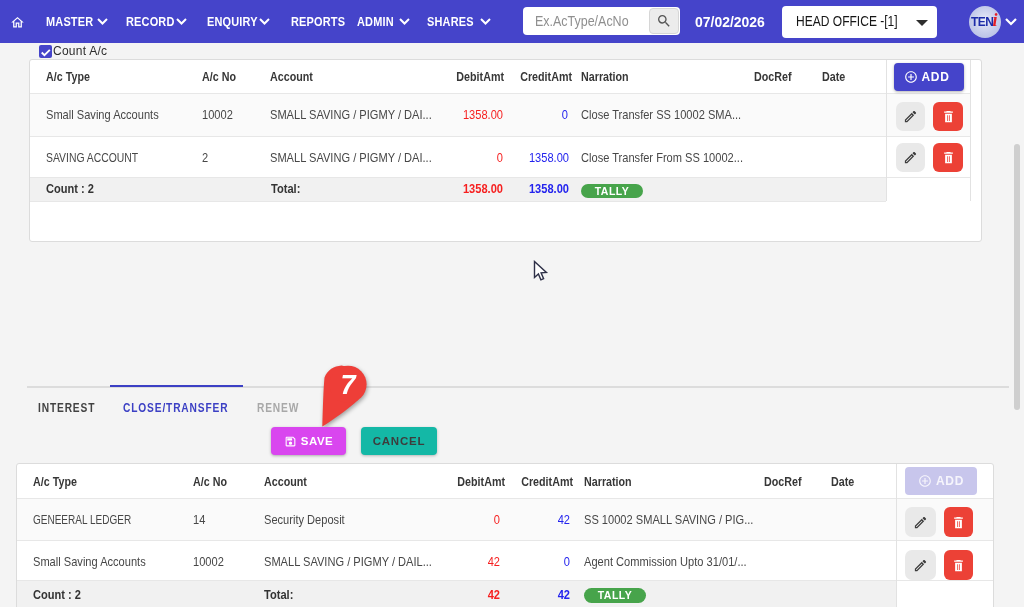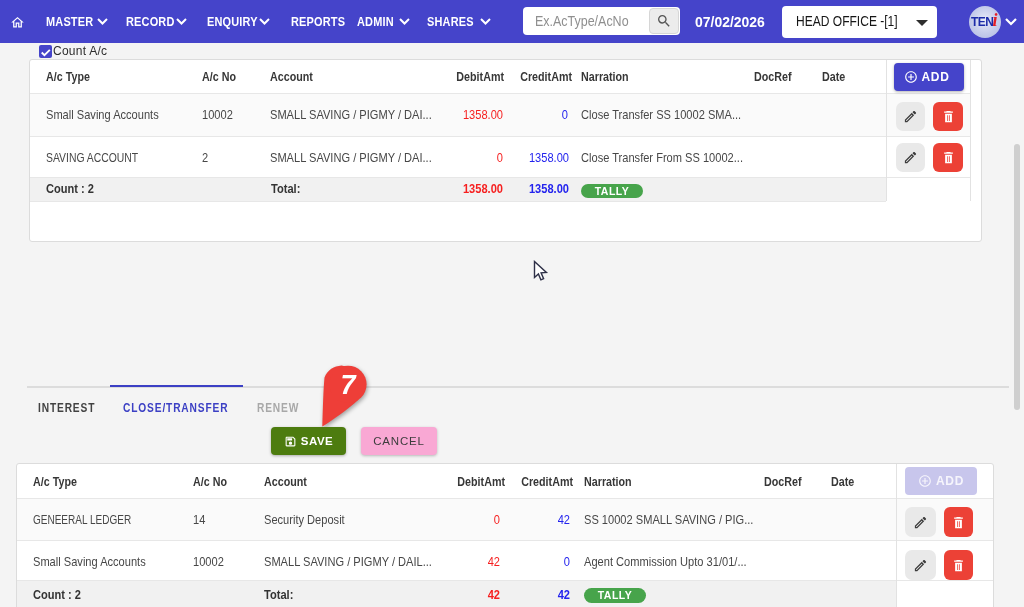--- a/index.html
+++ b/index.html
@@ -155,27 +155,27 @@
 <span class="abs" style="left:38px;top:401px;font-size:12px;font-weight:bold;letter-spacing:1px;color:#424242;transform:scaleX(0.85);transform-origin:left center">INTEREST</span>
 <span class="abs" style="left:123px;top:401px;font-size:12px;font-weight:bold;letter-spacing:1px;color:#3c40c4;transform:scaleX(0.85);transform-origin:left center">CLOSE/TRANSFER</span>
 <span class="abs" style="left:257px;top:401px;font-size:12px;font-weight:bold;letter-spacing:1px;color:#a8a8a8;transform:scaleX(0.85);transform-origin:left center">RENEW</span>
 
 <svg class="abs" style="left:315px;top:362px" width="60" height="68" viewBox="0 0 60 68" filter="drop-shadow(1.5px 2px 2px rgba(0,0,0,0.35))">
 <path d="M7.3 64.5 C7.8 47 8.4 26 9.5 15.5 C12.5 8 19 4.2 26.5 3.6 L33 5 L35 30 C35.5 33 39 34.5 43.7 37.5 C32 48 18 58 7.3 64.5 Z" fill="#ee3e38"></path>
 <circle cx="33" cy="22.3" r="18.6" fill="#ee3e38"></circle>
 <text x="33" y="31.5" font-size="27" font-style="italic" font-weight="bold" fill="#fff" text-anchor="middle" font-family="Liberation Sans">7</text>
 </svg>
 
-<div class="abs" style="left:271px;top:427px;width:75px;height:28px;background:#4d7c0f;border-radius:4px;box-shadow:0 1px 3px rgba(0,0,0,0.3);color:#fff;font-weight:bold;font-size:11.5px;letter-spacing:0.5px;display:flex;align-items:center;justify-content:center;gap:4px">
+<div class="abs" style="left:271px;top:427px;width:75px;height:28px;background:#d946ef;border-radius:4px;box-shadow:0 1px 3px rgba(0,0,0,0.3);color:#fff;font-weight:bold;font-size:11.5px;letter-spacing:0.5px;display:flex;align-items:center;justify-content:center;gap:4px">
 <svg width="13" height="13" viewBox="0 0 24 24" fill="#fff">
       <path d="M17 3H5c-1.11 0-2 .9-2 2v14c0 1.1.89 2 2 2h14c1.1 0 2-.9 2-2V7l-4-4zm2 16H5V5h11.17L19 7.83V19zm-7-7c-1.66 0-3 1.34-3 3s1.34 3 3 3 3-1.34 3-3-1.34-3-3-3zM6 6h9v4H6z"></path>
     </svg>
     <span>SAVE</span>
   </div>
-<div class="abs" style="left:361px;top:427px;width:76px;height:28px;background:#f9a8d4;border-radius:4px;box-shadow:0 1px 3px rgba(0,0,0,0.25);color:#3d3d3d;font-weight:normal;font-size:11.5px;letter-spacing:0.8px;display:flex;align-items:center;justify-content:center">CANCEL</div>
+<div class="abs" style="left:361px;top:427px;width:76px;height:28px;background:#14b8a6;border-radius:4px;box-shadow:0 1px 3px rgba(0,0,0,0.25);color:#3d3d3d;font-weight:bold;font-size:11.5px;letter-spacing:0.8px;display:flex;align-items:center;justify-content:center">CANCEL</div>
 
 <div class="abs panel" style="left:16px;top:463px;width:978px;height:160px"></div>
 <div class="abs stripe" style="left:17px;top:498px;width:976px;height:42px"></div>
 <div class="abs foot" style="left:17px;top:581px;width:879px;height:26px"></div>
 <div class="abs hline" style="left:17px;top:498px;width:976px"></div>
 <div class="abs hline" style="left:17px;top:540px;width:976px"></div>
 <div class="abs hline" style="left:17px;top:580px;width:976px"></div>
 <div class="abs vline" style="left:896px;top:464px;height:143px"></div>
 
 <span class="abs hcell" style="left:33px;top:475px">A/c Type</span>

